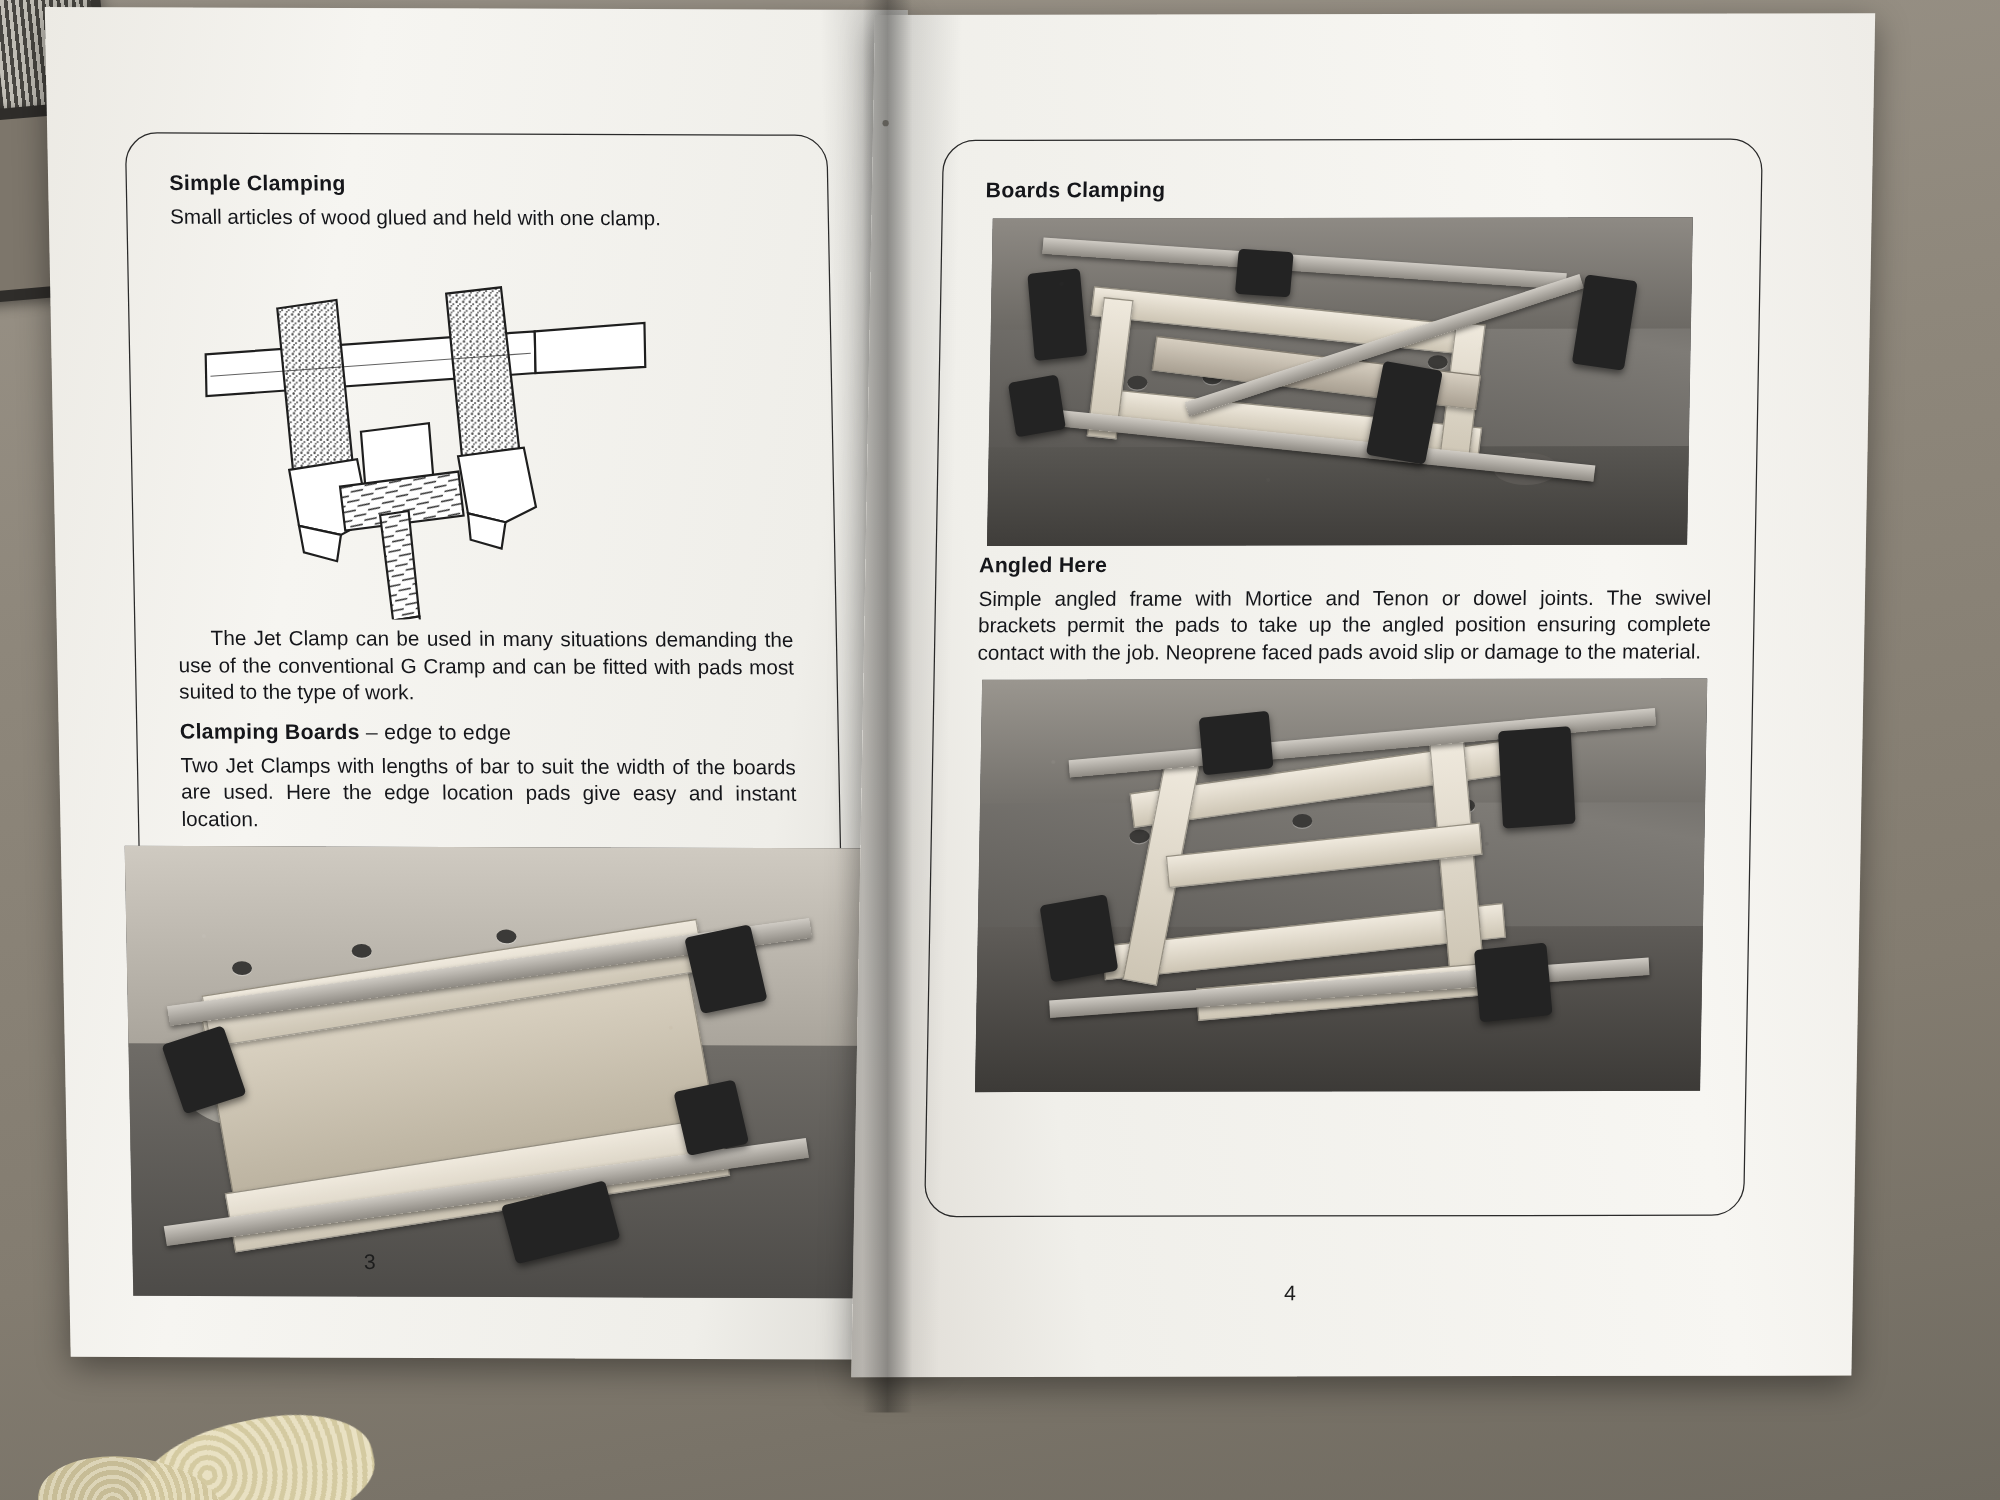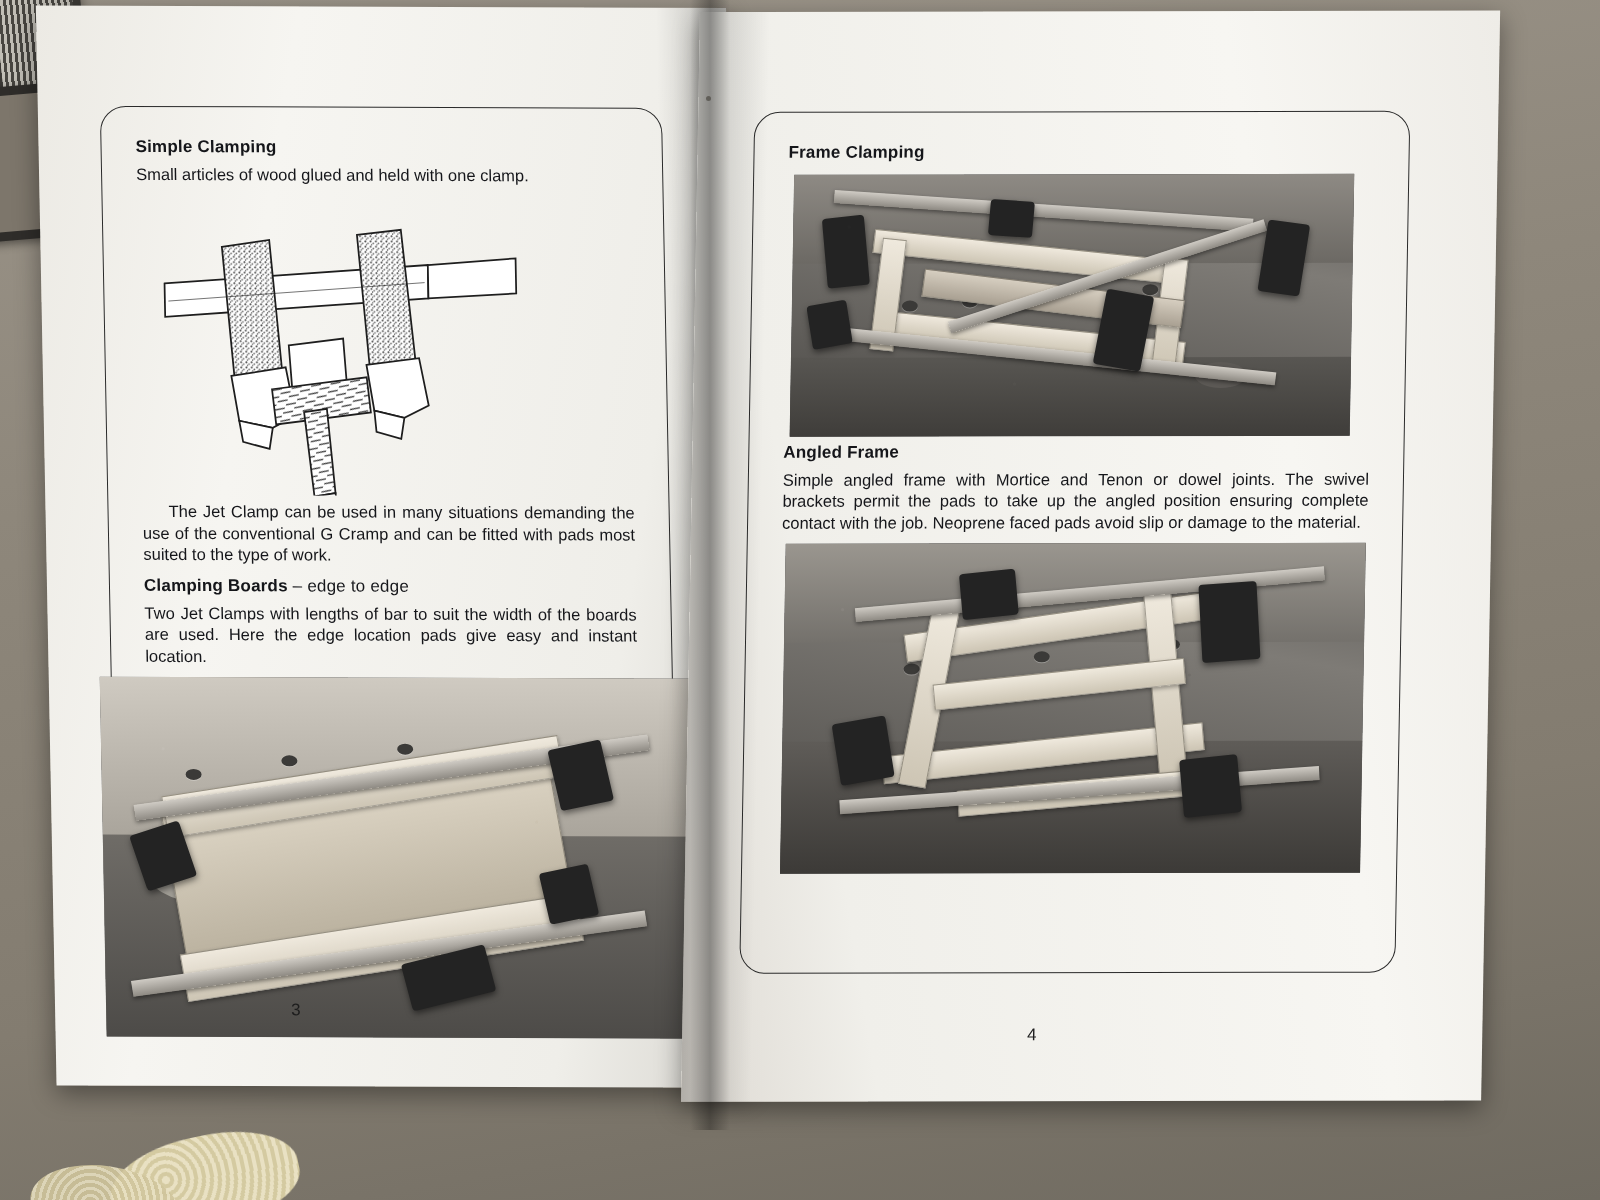--- a/index.html
+++ b/index.html
@@ -363,21 +363,21 @@
         <div class="page-num pn-left">3</div>
       </div>
     </div>
 
     <div class="page page-right">
       <div class="page-inner">
         <div class="content-box box-right">
           <div class="content">
 
             <h3 class="sec">
-              <span>Frame Clamping</span>
+              <span>Boards Clamping</span>
             </h3>
 
             <div class="photo" style="width:560px;height:262px;margin:12px 0 6px 6px;">
               <div class="bench-dark"></div>
               <div style="position:absolute;left:0;top:0;width:100%;height:34%;background:linear-gradient(180deg,#8e8a84,#6c6964);"></div>
               <div style="position:absolute;left:0;bottom:0;width:100%;height:30%;background:linear-gradient(180deg,#585652,#3f3d3a);"></div>
 
               <div class="hole" style="left:110px;top:126px;"></div>
               <div class="hole" style="left:170px;top:122px;"></div>
               <div class="hole" style="left:230px;top:118px;"></div>
@@ -398,21 +398,21 @@
               <div class="clamphead" style="left:32px;top:42px;width:42px;height:70px;transform:rotate(-6deg);"></div>
               <div class="clamphead" style="left:196px;top:26px;width:44px;height:36px;transform:rotate(4deg);"></div>
               <div class="clamphead" style="left:470px;top:48px;width:42px;height:72px;transform:rotate(8deg);"></div>
               <div class="clamphead" style="left:308px;top:118px;width:48px;height:76px;transform:rotate(10deg);"></div>
               <div class="clamphead" style="left:18px;top:128px;width:40px;height:44px;transform:rotate(-10deg);"></div>
 
               <div class="grain"></div>
             </div>
 
             <h3 class="sec mt16">
-              <span>Angled Frame</span>
+              <span>Angled Here</span>
             </h3>
             <p class="body">Simple angled frame with Mortice and Tenon or dowel joints. The swivel brackets permit the pads to take up the angled position ensuring complete contact with the job.  Neoprene faced pads avoid slip or damage to the material.</p>
 
             <div class="photo" style="width:580px;height:330px;margin:10px 0 0 4px;">
               <div class="bench-dark"></div>
               <div style="position:absolute;left:0;top:0;width:100%;height:30%;background:linear-gradient(180deg,#9a968f,#74716c);"></div>
               <div style="position:absolute;left:0;bottom:0;width:100%;height:40%;background:linear-gradient(180deg,#5f5c58,#3c3a37);"></div>
 
               <div class="hole" style="left:120px;top:120px;"></div>
               <div class="hole" style="left:250px;top:108px;"></div>

